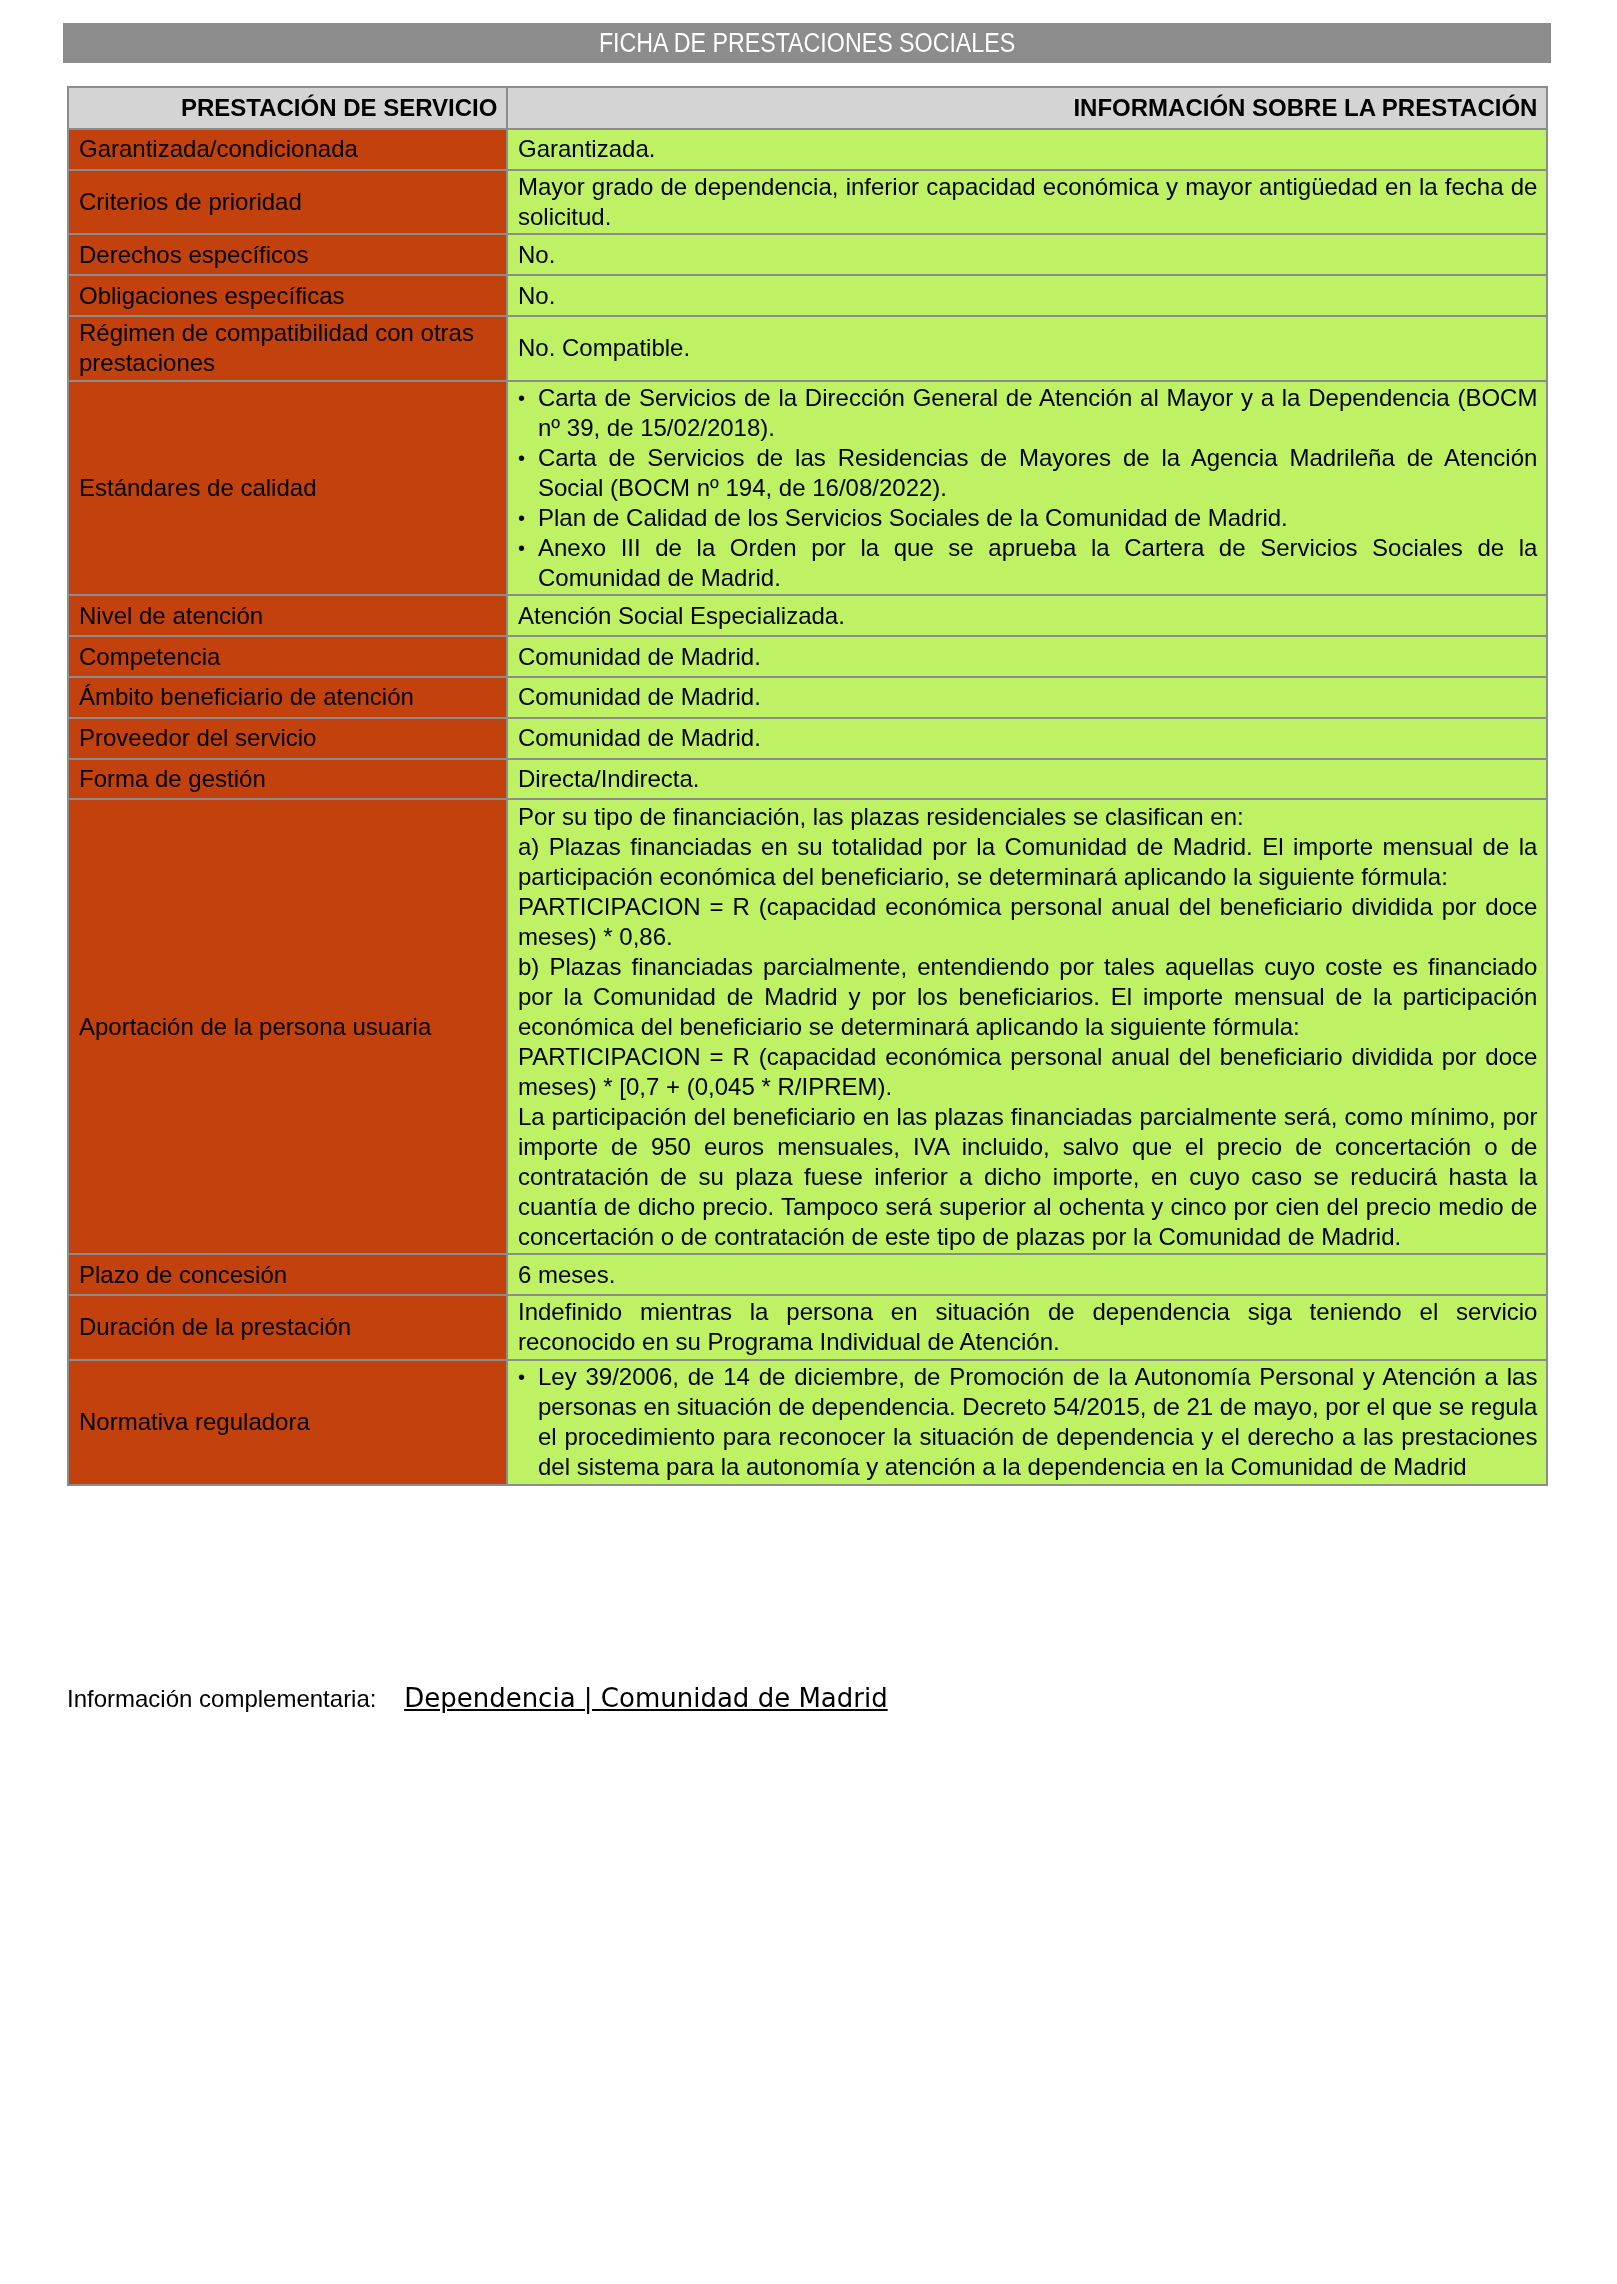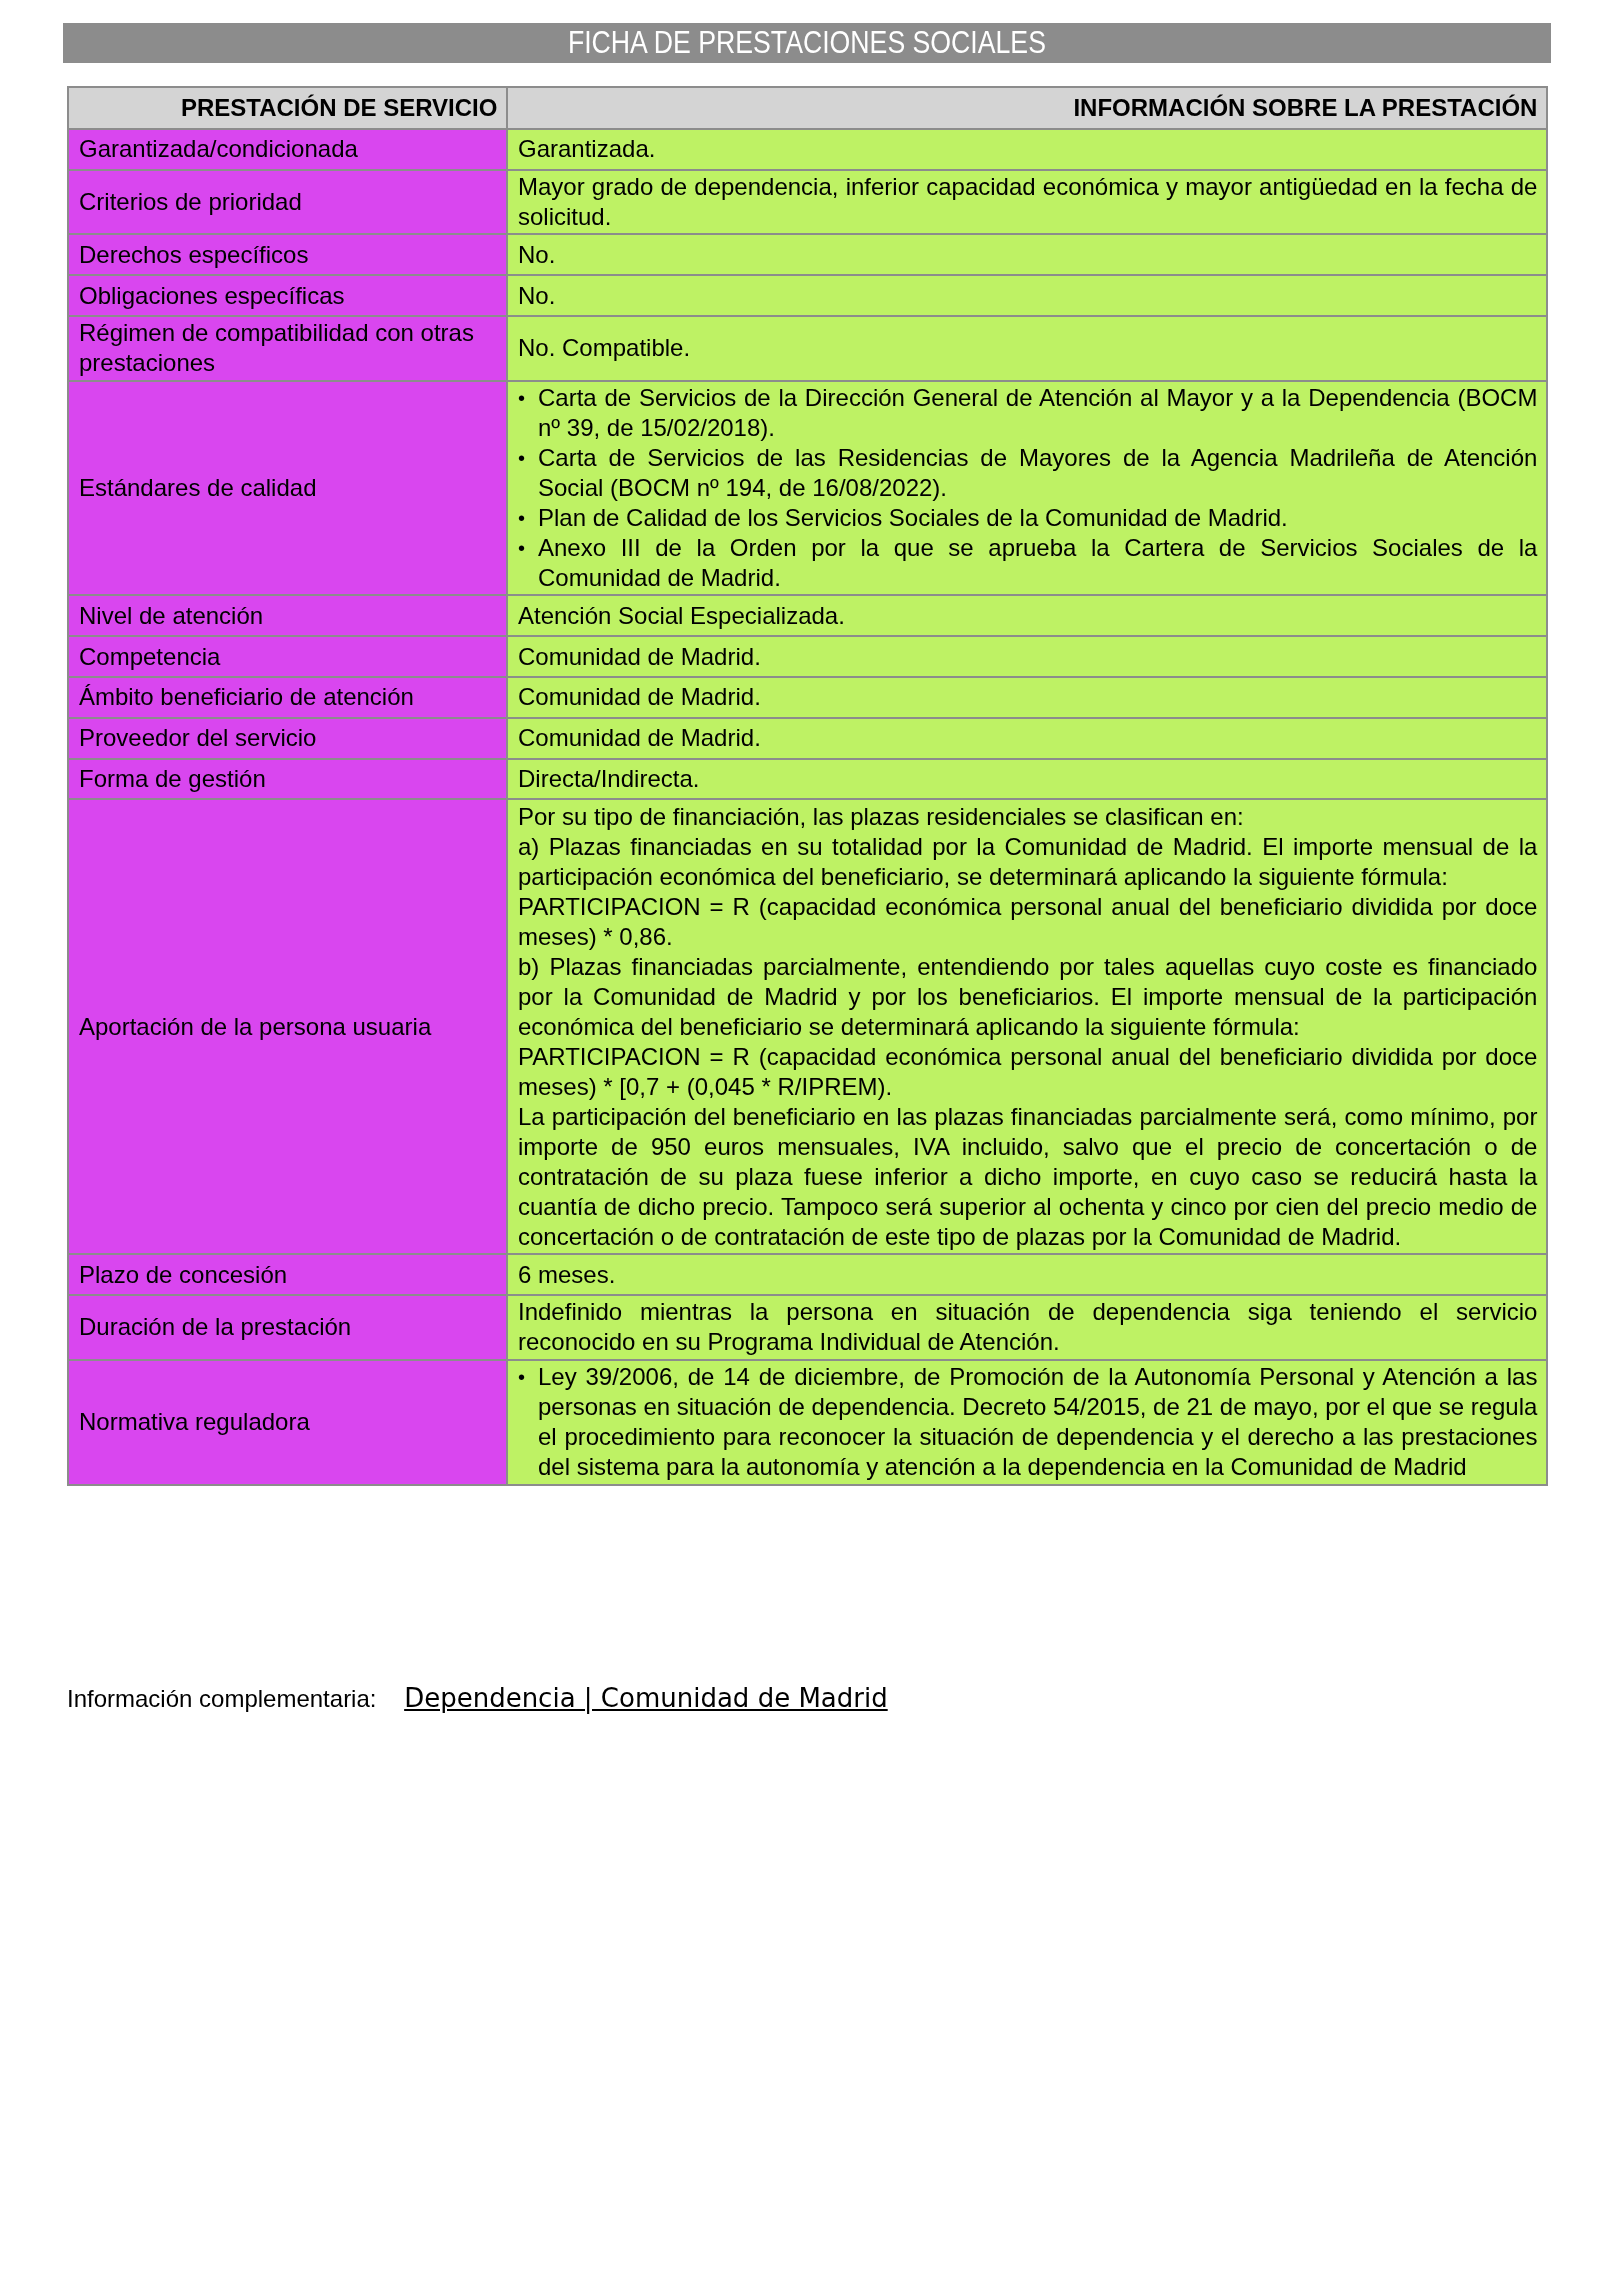--- a/index.html
+++ b/index.html
@@ -1,37 +1,37 @@
 <!DOCTYPE html>
 <html style="font-size:11.4px"><head>
 <meta charset="utf-8">
 <style>
   html, body { margin: 0; padding: 0; background: #ffffff; }
   body { width: 1617px; height: 2284px; position: relative; font-family: "Liberation Sans", sans-serif; color: #000; }
   .banner {
     position: absolute; left: 63px; top: 23px; width: 1488px; height: 40px;
     background: #8c8c8c; color: #ffffff; text-align: center;
-    font-family: "Liberation Sans", sans-serif; font-size: 31px; line-height: 40px;
+    font-family: "Liberation Sans", sans-serif; font-size: 27px; line-height: 40px;
     letter-spacing: 0px; transform-origin: center;
   }
   .banner span { display: inline-block; transform: scaleX(0.86); }
   table.ficha {
     position: absolute; left: 67px; top: 86px; width: 1480px;
     border-collapse: collapse; table-layout: fixed;
     font-size: 24px; line-height: 30px;
   }
   table.ficha col.c1 { width: 439px; }
   table.ficha col.c2 { width: 1040px; }
   table.ficha th, table.ficha td {
     border: 2.9px solid #8c8c8c; padding: 1.4px 8.6px 1.4px 10px; vertical-align: middle;
   }
   table.ficha th {
     background: #d4d4d4; font-weight: bold; font-size: 24px; height: 37px; text-align: right;
   }
-  table.ficha td.label { background: #d946ef; text-align: left; }
+  table.ficha td.label { background: #c2410c; text-align: left; }
   table.ficha td.info { background: #bef264; text-align: justify; }
   table.ficha tr.single td { height: 36px; }
   ul.bullets { list-style: none; margin: 0; padding: 0; }
   ul.bullets li { position: relative; padding-left: 20px; text-align: justify; }
   ul.bullets li .bullet { position: absolute; left: 0; top: 0; font-size: 20px; }
   .para { display: block; text-align: justify; }
   .footer {
     position: absolute; left: 67px; top: 1680px; font-size: 24px; line-height: 36px;
   }
   .footer .link {

